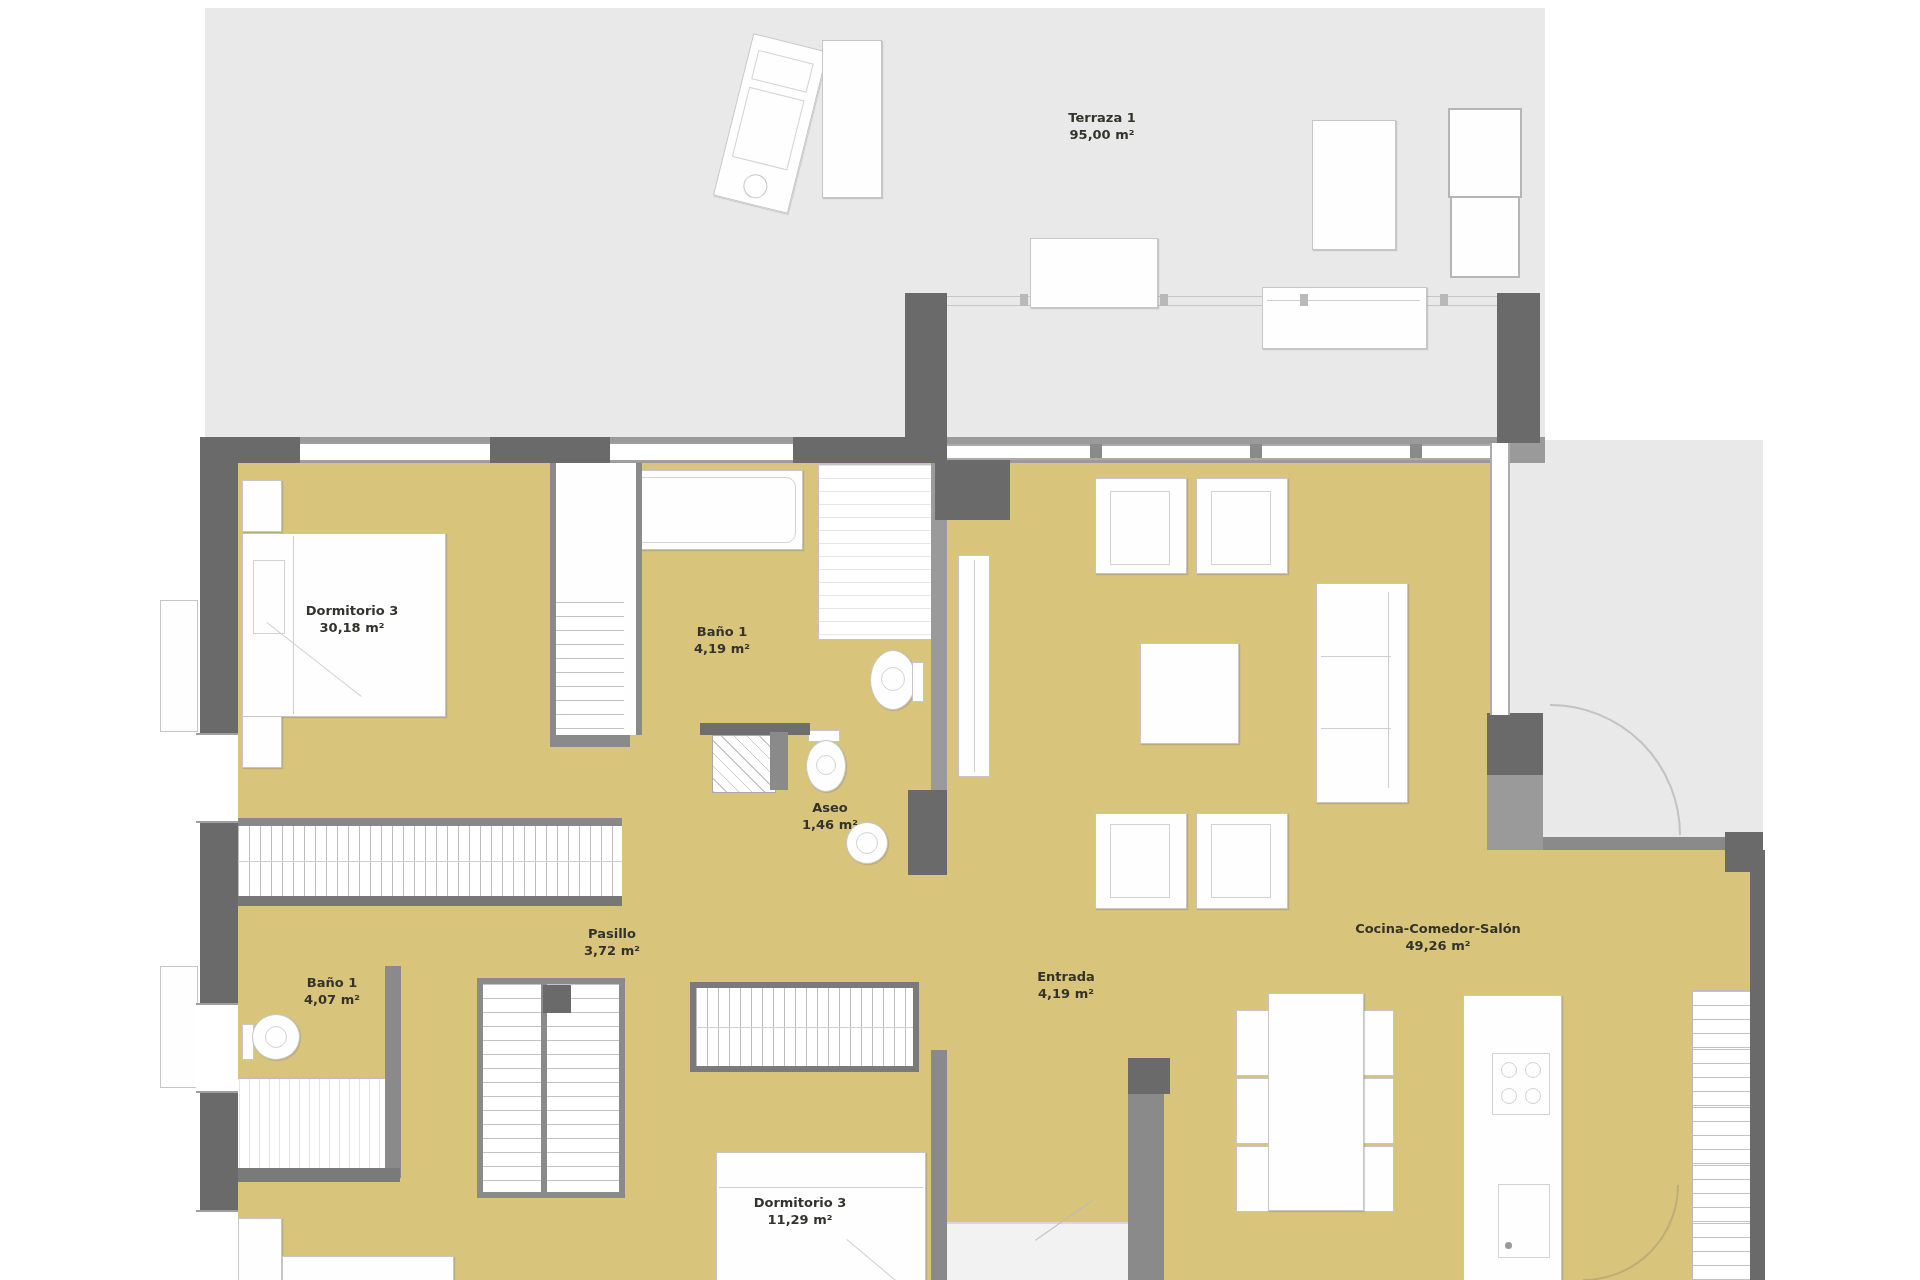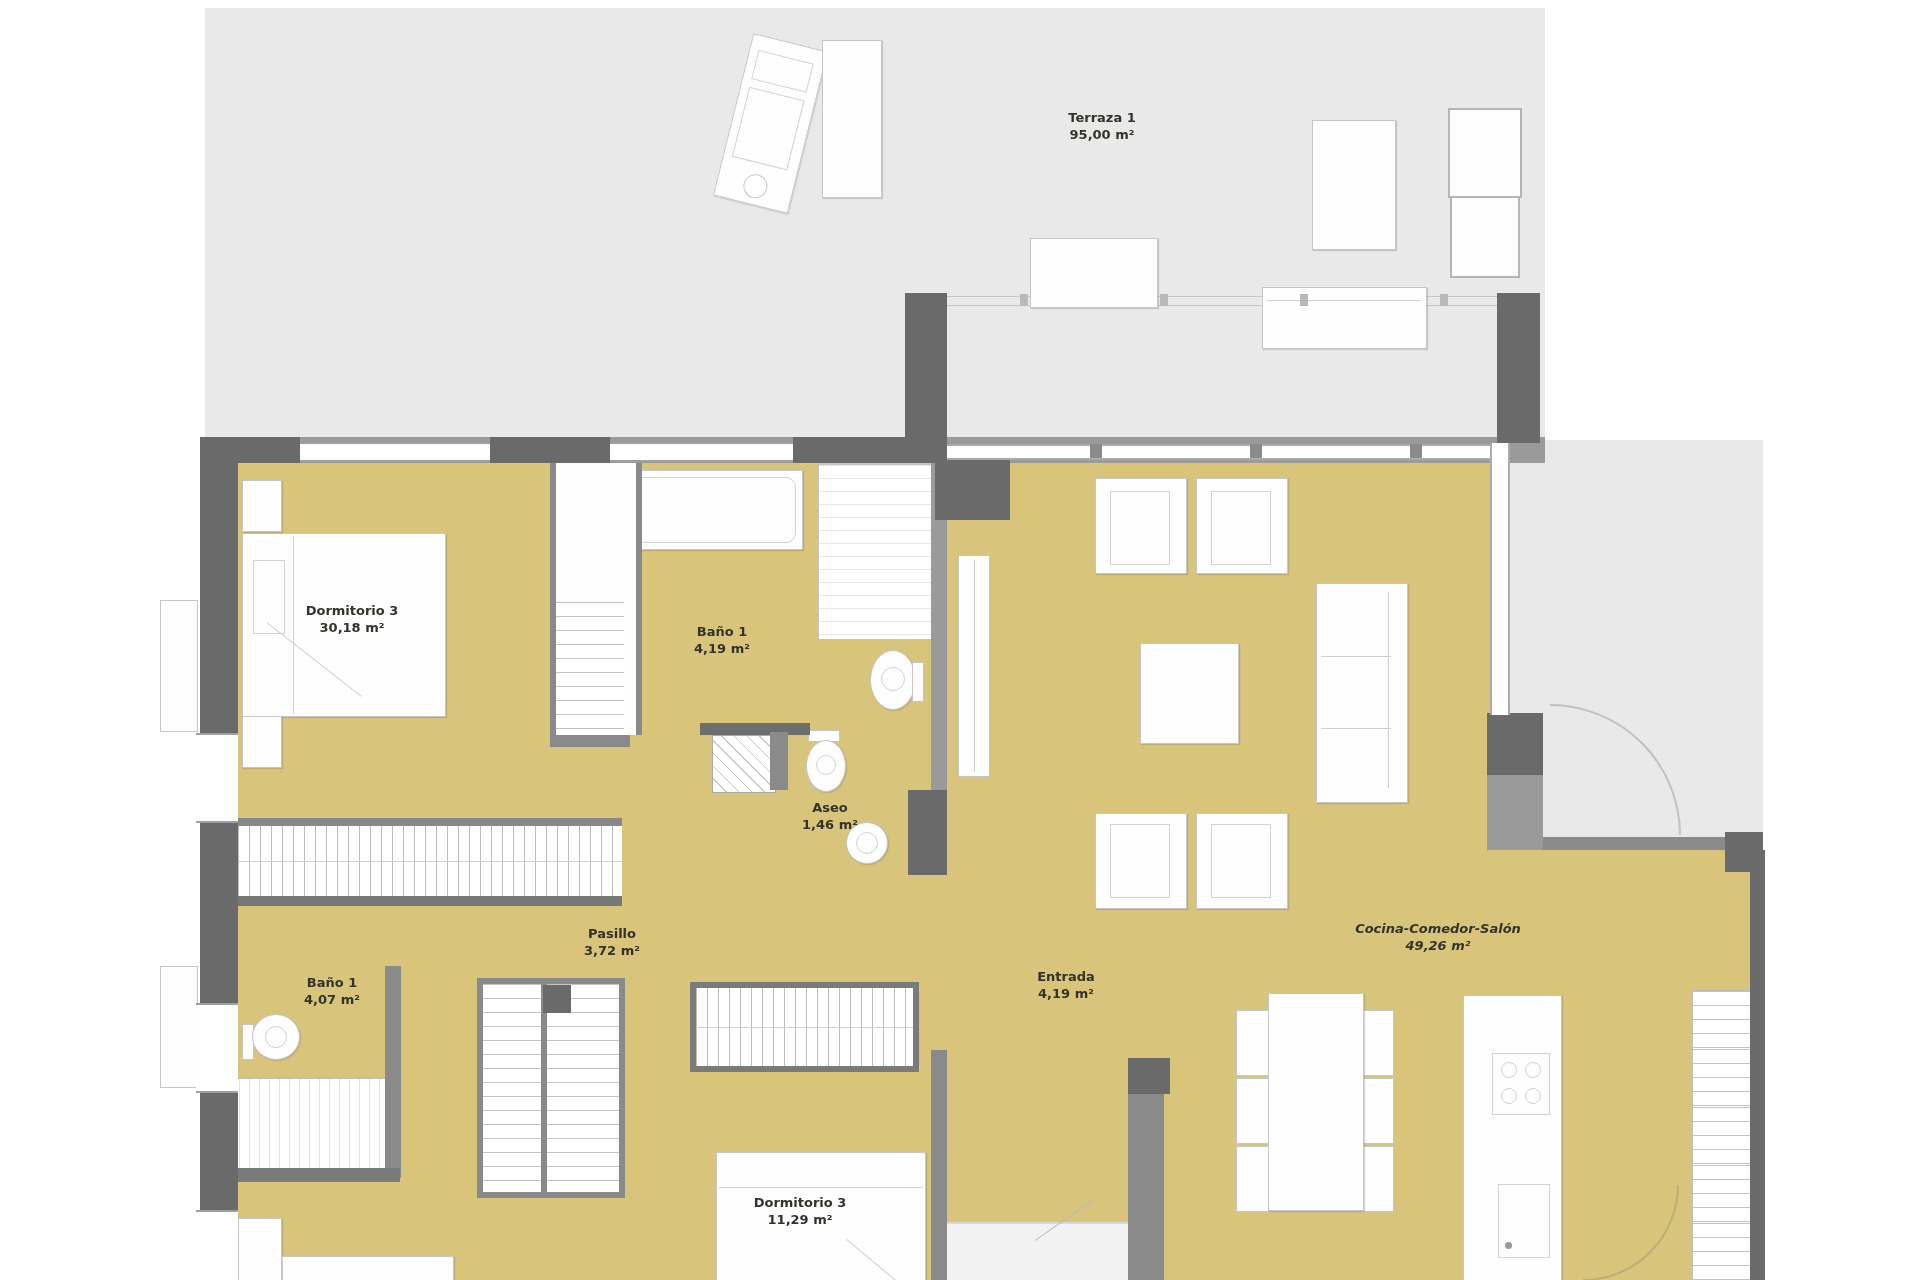--- a/index.html
+++ b/index.html
@@ -229,21 +229,21 @@
     <div>3,72 m²</div>
   </div>
   <div class="label" style="left:332px;top:992px;">
     <div>Baño 1</div>
     <div>4,07 m²</div>
   </div>
   <div class="label" style="left:1066px;top:986px;">
     <div>Entrada</div>
     <div>4,19 m²</div>
   </div>
-  <div class="label" style="left:1438px;top:938px;font-style:italic;">
+  <div class="label" style="left:1438px;top:938px;">
     <div>Cocina-Comedor-Salón</div>
     <div>49,26 m²</div>
   </div>
   <div class="label" style="left:800px;top:1212px;">
     <div>Dormitorio 3</div>
     <div>11,29 m²</div>
   </div>
 
 </div>
 

